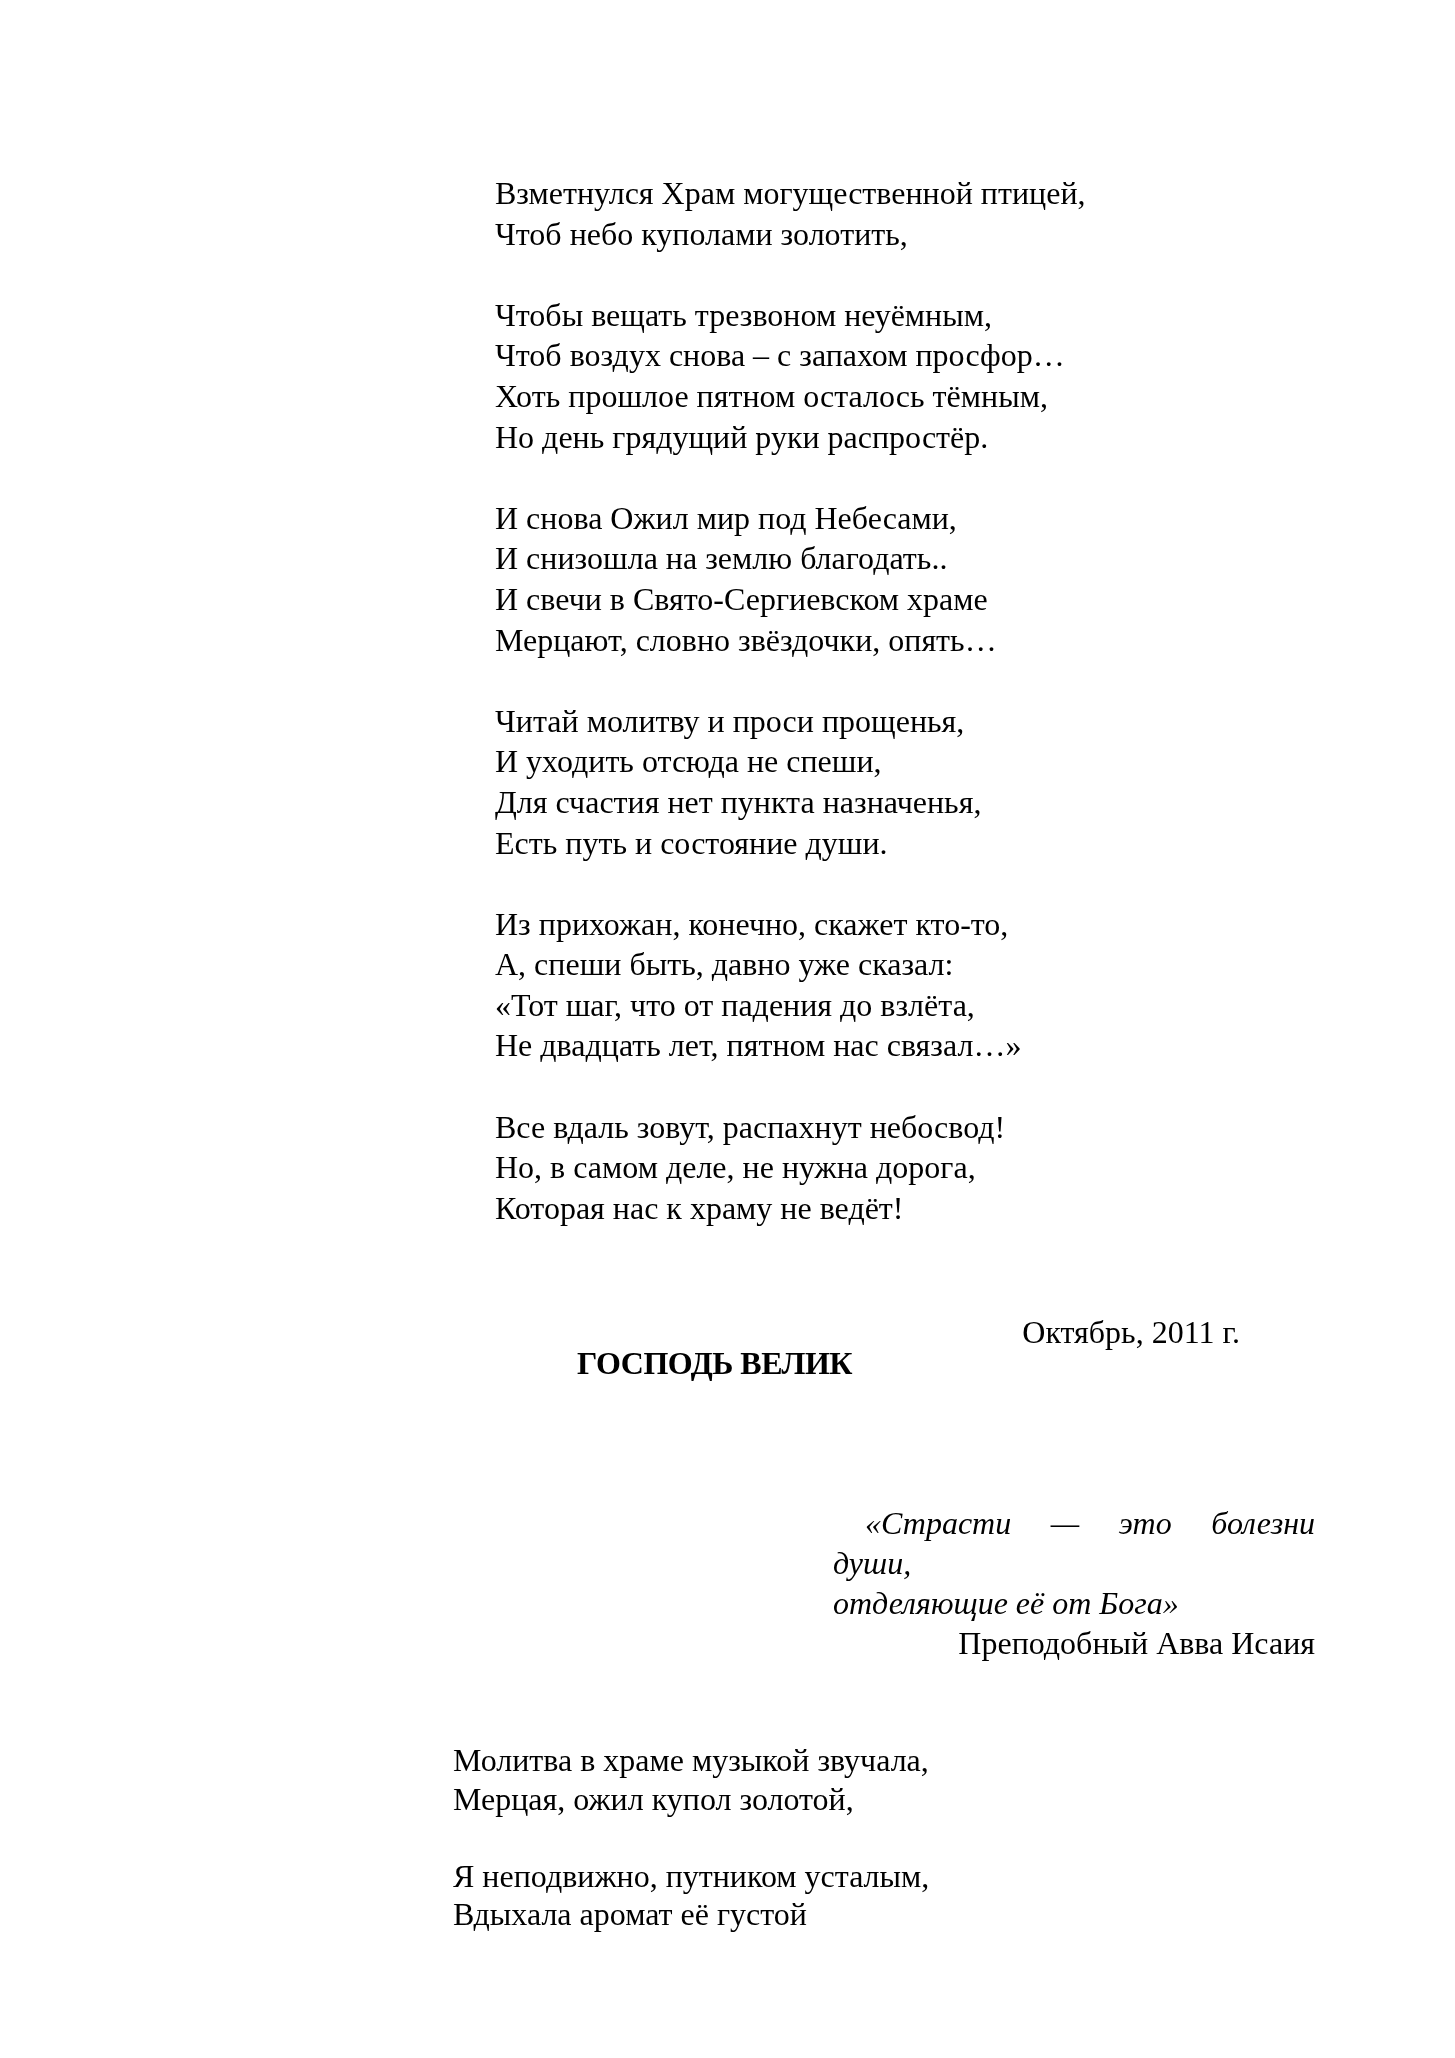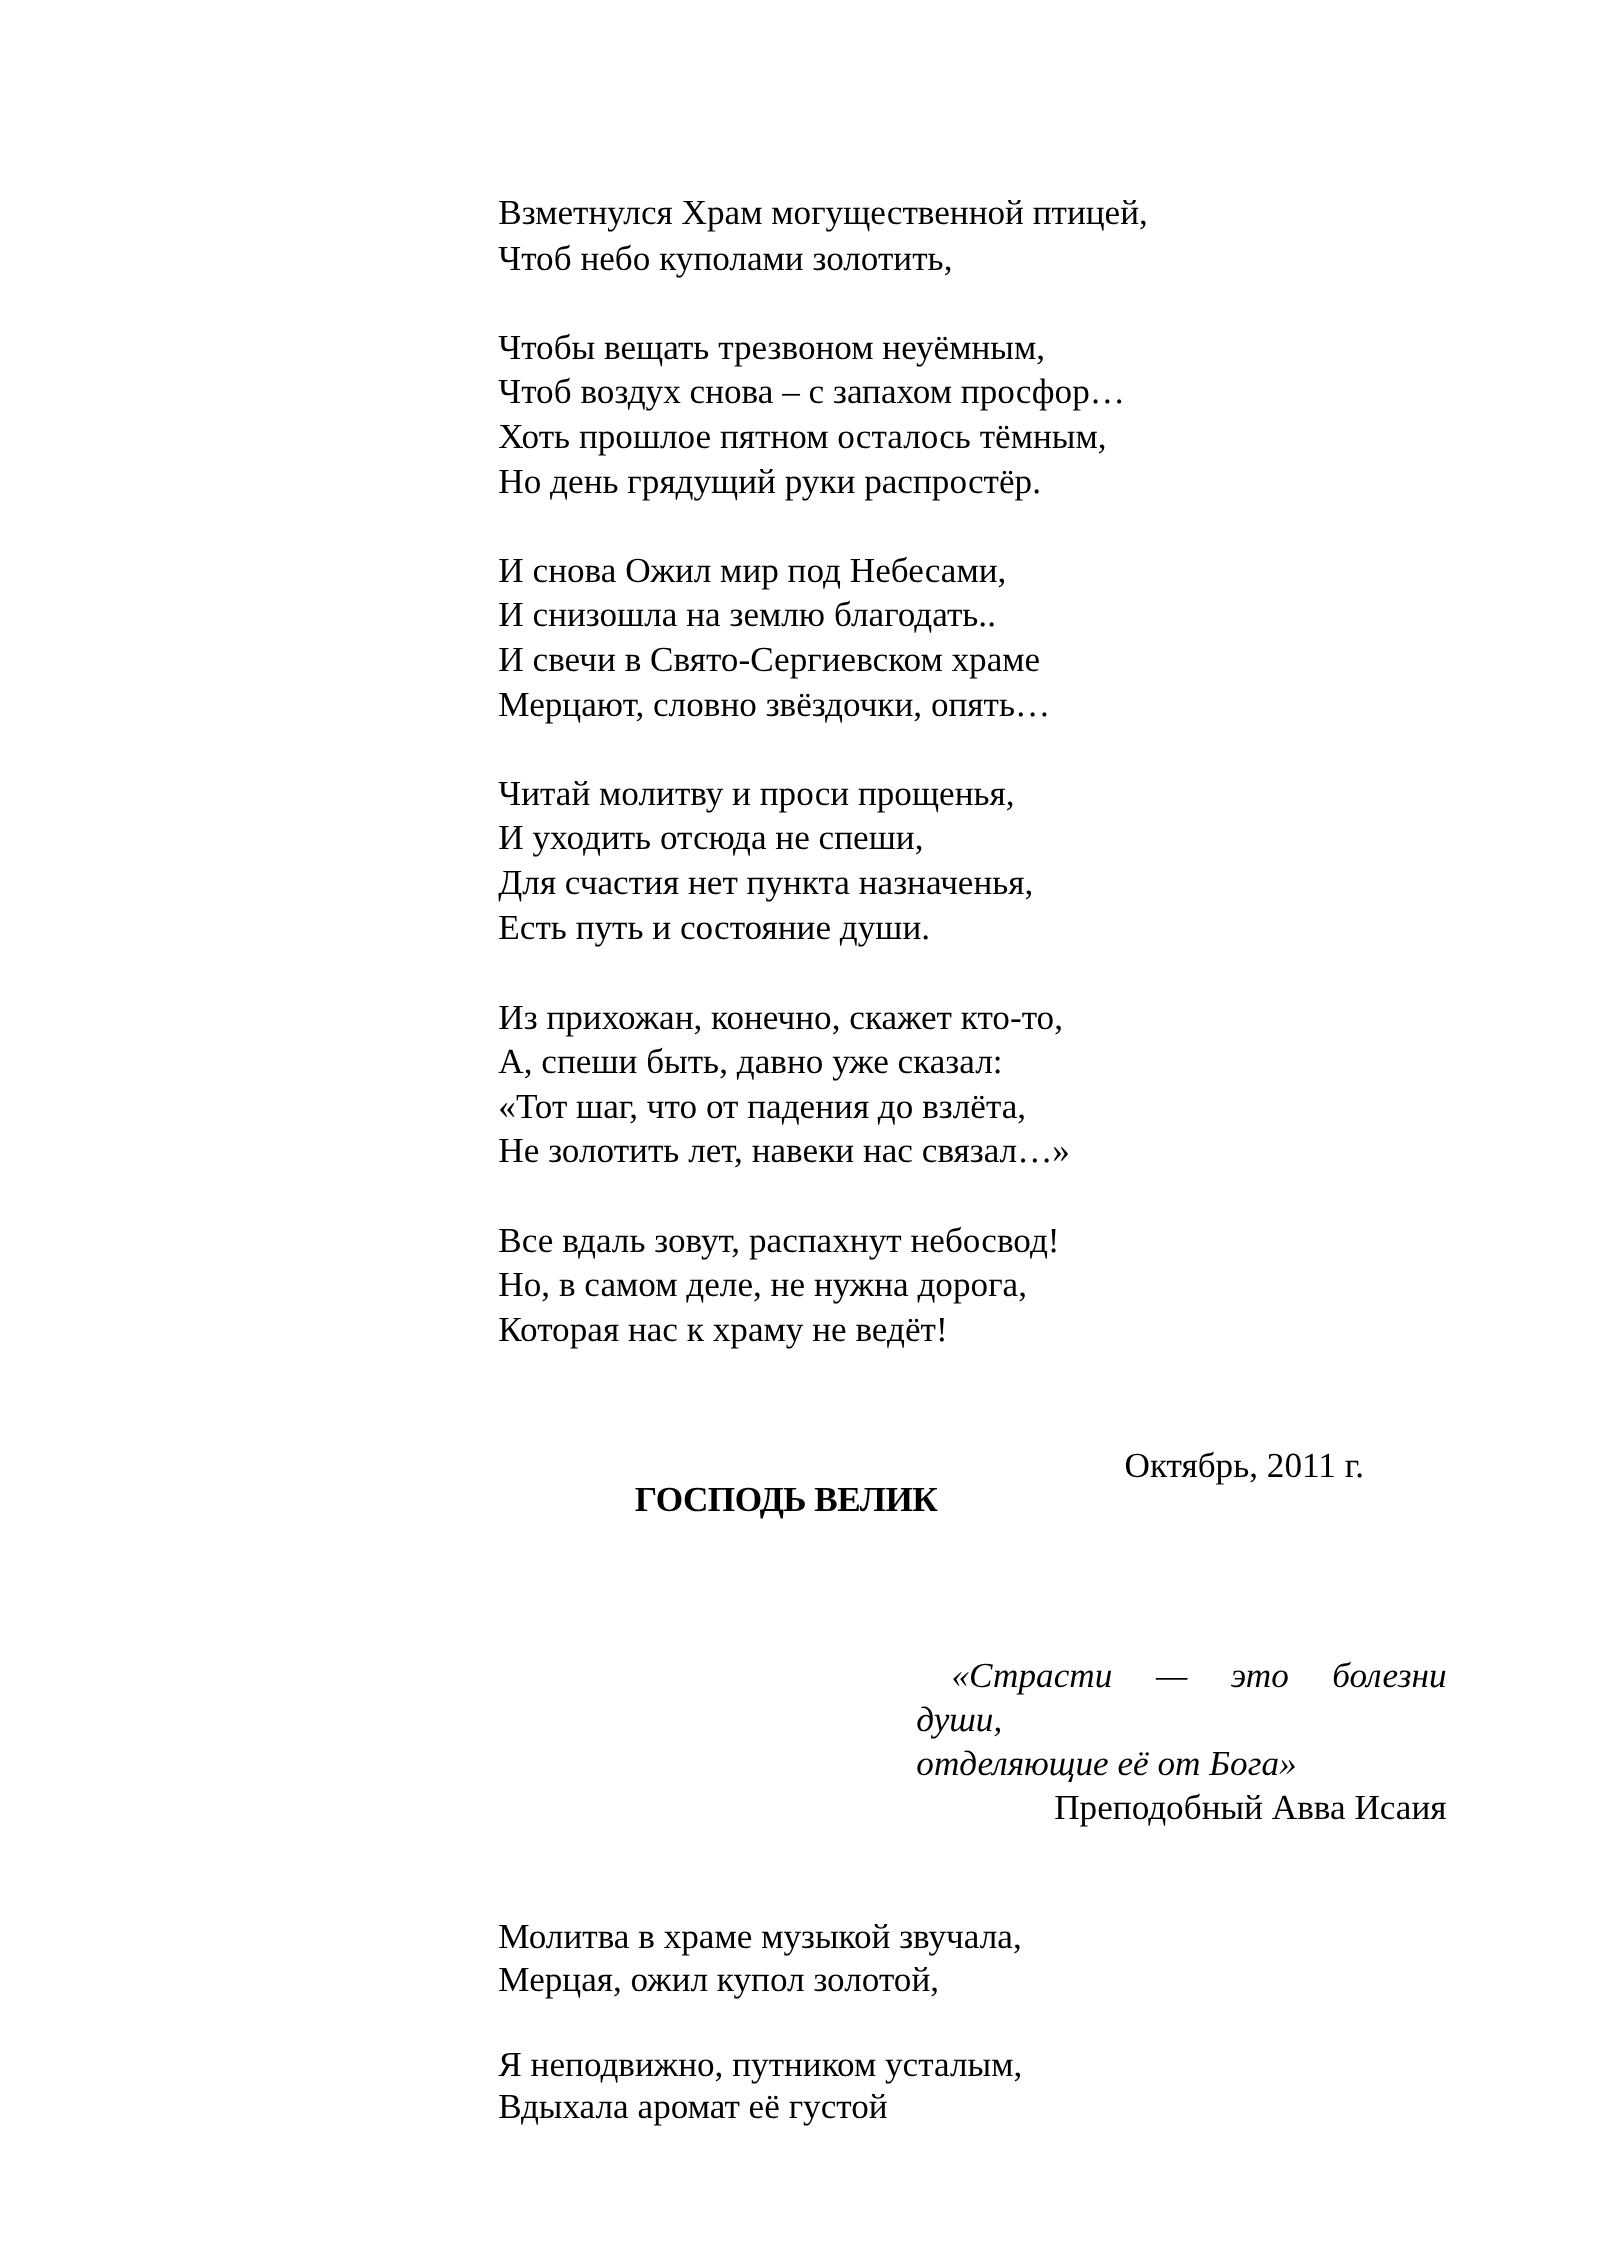--- a/index.html
+++ b/index.html
@@ -87,21 +87,21 @@
       text-align: right;
       white-space: nowrap;
       margin: 0;
     }
   </style>
 </head>
 <body>
 
 <div class="page">
 
-  <div class="verse" style="top:173px;">
+  <div class="verse" style="top:173px;margin-left:42px;">
     <div>
       <span class="line">Взметнулся Храм могущественной птицей,</span>
       <span class="line">Чтоб небо куполами золотить,</span>
     </div>
     <span class="blank"></span>
     <div>
       <span class="line">Чтобы вещать трезвоном неуёмным,</span>
       <span class="line">Чтоб воздух снова – с запахом просфор…</span>
       <span class="line">Хоть прошлое пятном осталось тёмным,</span>
       <span class="line">Но день грядущий руки распростёр.</span>
@@ -118,21 +118,21 @@
       <span class="line">Читай молитву и проси прощенья,</span>
       <span class="line">И уходить отсюда не спеши,</span>
       <span class="line">Для счастия нет пункта назначенья,</span>
       <span class="line">Есть путь и состояние души.</span>
     </div>
     <span class="blank"></span>
     <div>
       <span class="line">Из прихожан, конечно, скажет кто-то,</span>
       <span class="line">А, спеши быть, давно уже сказал:</span>
       <span class="line">«Тот шаг, что от падения до взлёта,</span>
-      <span class="line">Не золотить лет, навеки нас связал…»</span>
+      <span class="line">Не двадцать лет, пятном нас связал…»</span>
     </div>
     <span class="blank"></span>
     <div>
       <span class="line">Все вдаль зовут, распахнут небосвод!</span>
       <span class="line">Но, в самом деле, не нужна дорога,</span>
       <span class="line">Которая нас к храму не ведёт!</span>
     </div>
   </div>
 
   <div class="date">Октябрь, 2011 г.</div>

